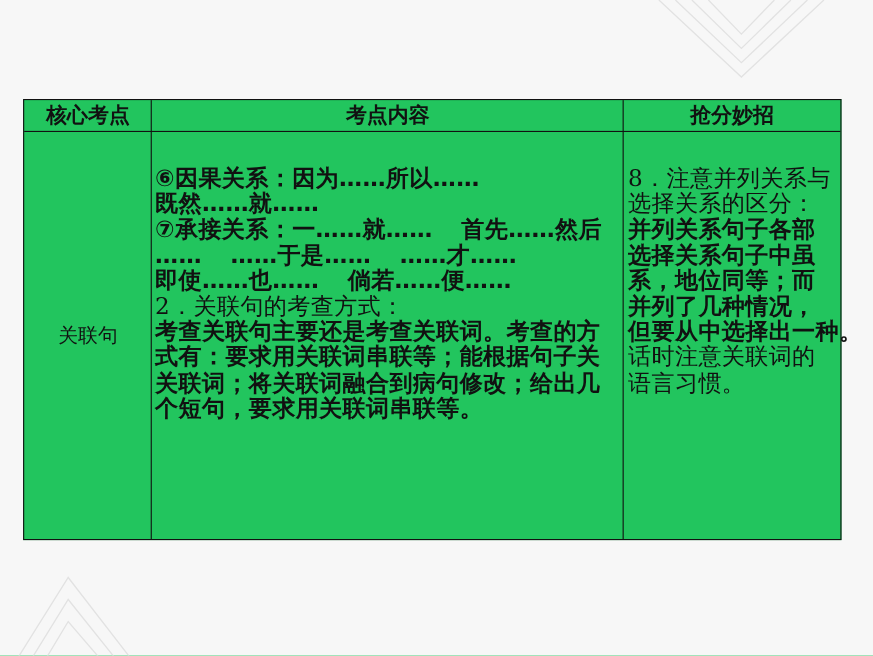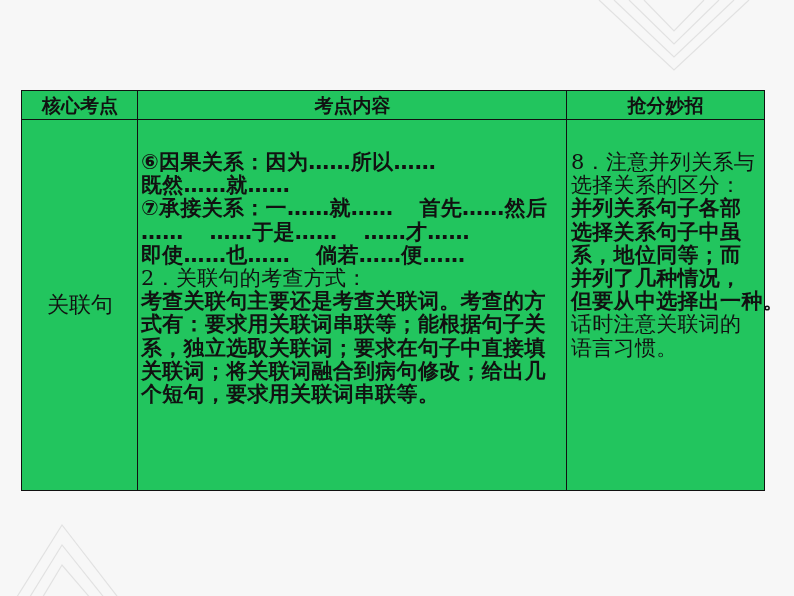--- a/index.html
+++ b/index.html
@@ -25,21 +25,21 @@
     }
     .hcell {
       position: absolute; top: 0; height: 28px; line-height: 28px;
       text-align: center; font-size: 19px; font-weight: bold; letter-spacing: 0px;
     }
     .h1 { left: 0; width: 116px; }
     .h2 { left: 116px; width: 429px; }
     .h3 { left: 545px; right: 0; }
     .body-cell { position: absolute; top: 29px; bottom: 0; box-sizing: border-box; }
     .b1 { left: 0; width: 116px; display: flex; align-items: center; justify-content: center; }
-    .b1 span { font-size: 22px; }
+    .b1 span { font-size: 18px; }
     .b2 { left: 116px; width: 429px; padding: 31px 4px 0 3px; }
     .b3 { left: 545px; right: 0; padding: 31px 4px 0 4px; }
     .line {
       font-size: 21px; line-height: 23.2px; height: 23.2px; white-space: nowrap;
       letter-spacing: 0.3px;
     }
     .b { font-weight: bold; }
     .serif { font-family: "DejaVu Serif", "Liberation Serif", serif; }
     .gap { display: inline-block; width: 26px; }
   </style>
@@ -78,21 +78,20 @@
 
   <div class="body-cell b2">
     <div class="line b"><span>⑥因果关系：因为……所以……</span></div>
     <div class="line b"><span>既然……就……</span></div>
     <div class="line b"><span>⑦承接关系：一……就……</span><span class="gap"></span><span>首先……然后</span></div>
     <div class="line b"><span>……</span><span class="gap"></span><span>……于是……</span><span class="gap"></span><span>……才……</span></div>
     <div class="line b"><span>即使……也……</span><span class="gap"></span><span>倘若……便……</span></div>
     <div class="line serif"><span>2．关联句的考查方式：</span></div>
     <div class="line b"><span>考查关联句主要还是考查关联词。考查的方</span></div>
     <div class="line b"><span>式有：要求用关联词串联等；能根据句子关</span></div>
-    <div class="line b"><span>系，独立选取关联词；要求在句子中直接填</span></div>
     <div class="line b"><span>关联词；将关联词融合到病句修改；给出几</span></div>
     <div class="line b"><span>个短句，要求用关联词串联等。</span></div>
   </div>
 
   <div class="body-cell b3">
     <div class="line serif">8．注意并列关系与</div>
     <div class="line">选择关系的区分：</div>
     <div class="line b">并列关系句子各部</div>
     <div class="line b">选择关系句子中虽</div>
     <div class="line b">系，地位同等；而</div>

